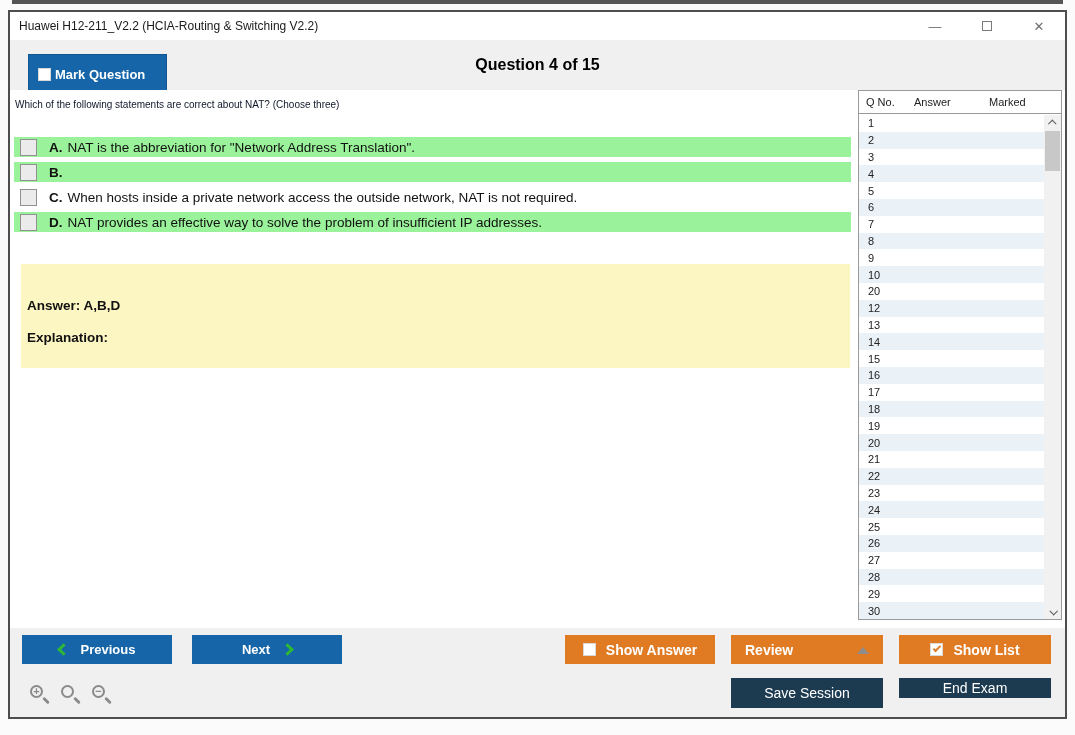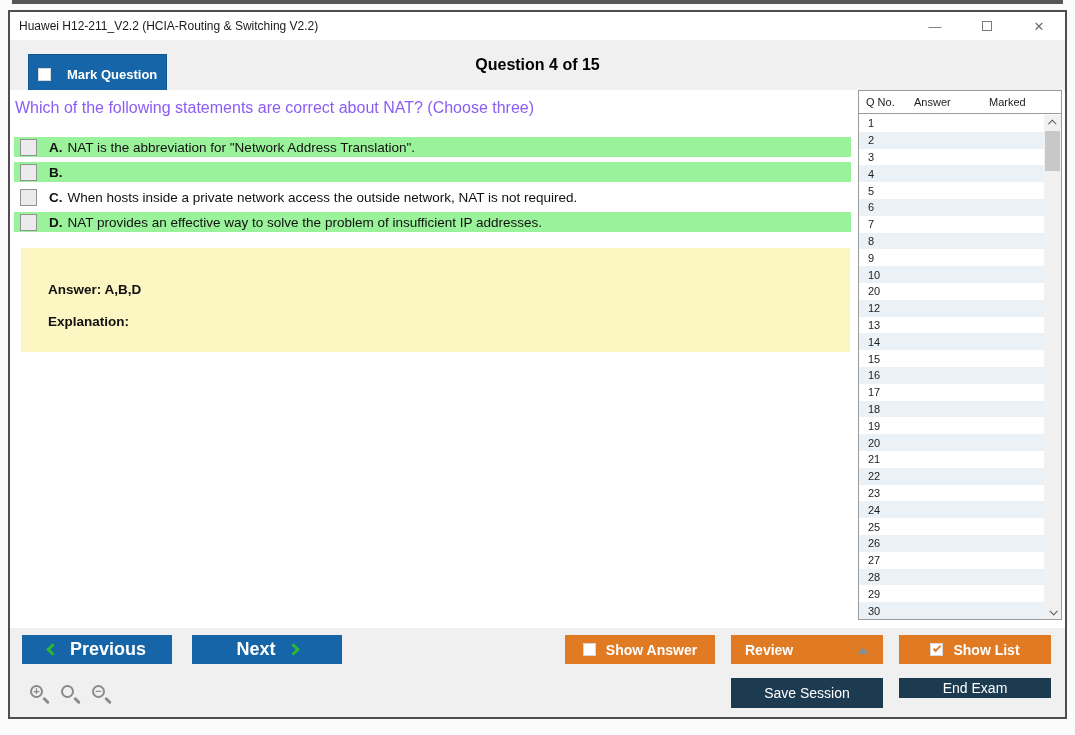--- a/index.html
+++ b/index.html
@@ -12,33 +12,33 @@
 
   
   .titlebar { position:relative; height:28px; background:#fff; display:flex; align-items:center; }
   .title { font-size:12px; color:#1a1a1a; padding-left:9px; }
   .win-controls { position:absolute; right:0; top:0; height:28px; display:flex; }
   .wc { width:52px; height:28px; display:flex; align-items:center; justify-content:center; color:#6e6e6e; font-size:13px; cursor:default; }
   .maxbox { width:10px; height:10px; border:1px solid #7a7a7a; display:inline-block; }
 
   
   .toolbar { position:relative; height:50px; background:#f0f0f0; }
-  .mark-btn { position:absolute; left:18px; top:14px; width:139px; height:40px; background:#1565a8; border:1px solid #11568f; color:#fff; font-weight:bold; font-size:13px; display:flex; align-items:center; gap:16px; padding-left:9px; cursor:pointer; font-family:inherit; }
+  .mark-btn { position:absolute; left:18px; top:14px; width:139px; height:40px; background:#1565a8; border:1px solid #11568f; color:#fff; font-weight:bold; font-size:13px; display:flex; align-items:center; gap:4px; padding-left:9px; cursor:pointer; font-family:inherit; }
   .cbox { width:13px; height:13px; background:#fff; border:1px solid #d8d8d8; display:inline-block; position:relative; flex:0 0 auto; }
   .q-counter { position:absolute; left:0; right:0; top:0; height:50px; display:flex; align-items:center; justify-content:center; font-weight:bold; font-size:16px; color:#000; pointer-events:none; }
 
   
   .content { position:relative; height:538px; background:#fff; }
-  .q-text { position:absolute; left:5px; top:9px; font-size:16px; color:#8b5cf6; }
+  .q-text { position:absolute; left:5px; top:9px; font-size:10px; color:#0f172a; }
   .options { position:absolute; left:4px; top:47px; width:837px; }
   .opt { height:20px; margin-bottom:5px; display:flex; align-items:center; font-size:13.5px; color:#111; }
   .opt.hl { background:#9af29a; }
   .opt-cb { width:17px; height:17px; background:#ebebeb; border:1px solid #919191; margin-left:6px; flex:0 0 auto; }
   .opt-letter { font-weight:bold; margin-left:12px; margin-right:5px; }
-  .answer-box { position:absolute; left:11px; top:158px; width:829px; height:104px; background:#fcf6c3; padding:34px 0 0 27px; }
+  .answer-box { position:absolute; left:11px; top:174px; width:829px; height:104px; background:#fcf6c3; padding:34px 0 0 6px; }
   .answer-box .ans { font-weight:bold; font-size:13.5px; color:#111; }
   .answer-box .exp { font-weight:bold; font-size:13.5px; color:#111; margin-top:17px; }
 
   
   .qlist { position:absolute; left:848px; top:0; width:204px; height:530px; border:1px solid #9a9a9a; background:#fff; }
   .qlist-header { height:23px; display:flex; align-items:center; border-bottom:1px solid #9a9a9a; font-size:11px; color:#222; }
   .qh1 { padding-left:7px; width:55px; }
   .qh2 { width:75px; }
   .qh3 { flex:1; }
   .qlist-body { position:absolute; left:0; top:24px; bottom:0; width:100%; display:flex; flex-direction:column; }
@@ -52,21 +52,21 @@
   .sb-arrow.up { top:0; }
   .sb-arrow.down { bottom:0; }
   .chev { width:6px; height:6px; border-left:1.5px solid #5a5a5a; border-top:1.5px solid #5a5a5a; }
   .chev.up { transform:rotate(45deg) translateY(1px); }
   .chev.down { transform:rotate(225deg) translateY(1px); }
   .sb-thumb { position:absolute; left:1px; top:16px; width:15px; height:40px; background:#c8c8c8; }
 
   
   .footer { position:relative; height:89px; background:#f0f0f0; }
   .fbtn { position:absolute; border:none; display:flex; align-items:center; justify-content:center; font-family:inherit; cursor:pointer; }
-  .blue { background:#1565a8; color:#fff; font-weight:bold; font-size:18px; }
+  .blue { background:#1565a8; color:#fff; font-weight:bold; font-size:13px; }
   .orange { background:#e07b24; color:#fff; font-weight:600; font-size:14px; }
   .navy { background:#1c3a50; color:#fff; font-weight:normal; font-size:14px; }
   .btn-prev { left:12px; top:7px; width:150px; height:29px; gap:13px; }
   .btn-next { left:182px; top:7px; width:150px; height:29px; gap:13px; }
   .btn-showanswer { left:555px; top:7px; width:150px; height:29px; gap:10px; }
   .btn-review { left:721px; top:7px; width:152px; height:29px; justify-content:flex-start; padding-left:14px; }
   .btn-showlist { left:889px; top:7px; width:152px; height:29px; gap:10px; }
   .btn-save { left:721px; top:50px; width:152px; height:30px; }
   .btn-end { left:889px; top:50px; width:152px; height:20px; }
   .gchev { width:9px; height:9px; border-left:3px solid #2eb834; border-bottom:3px solid #2eb834; flex:0 0 auto; }

